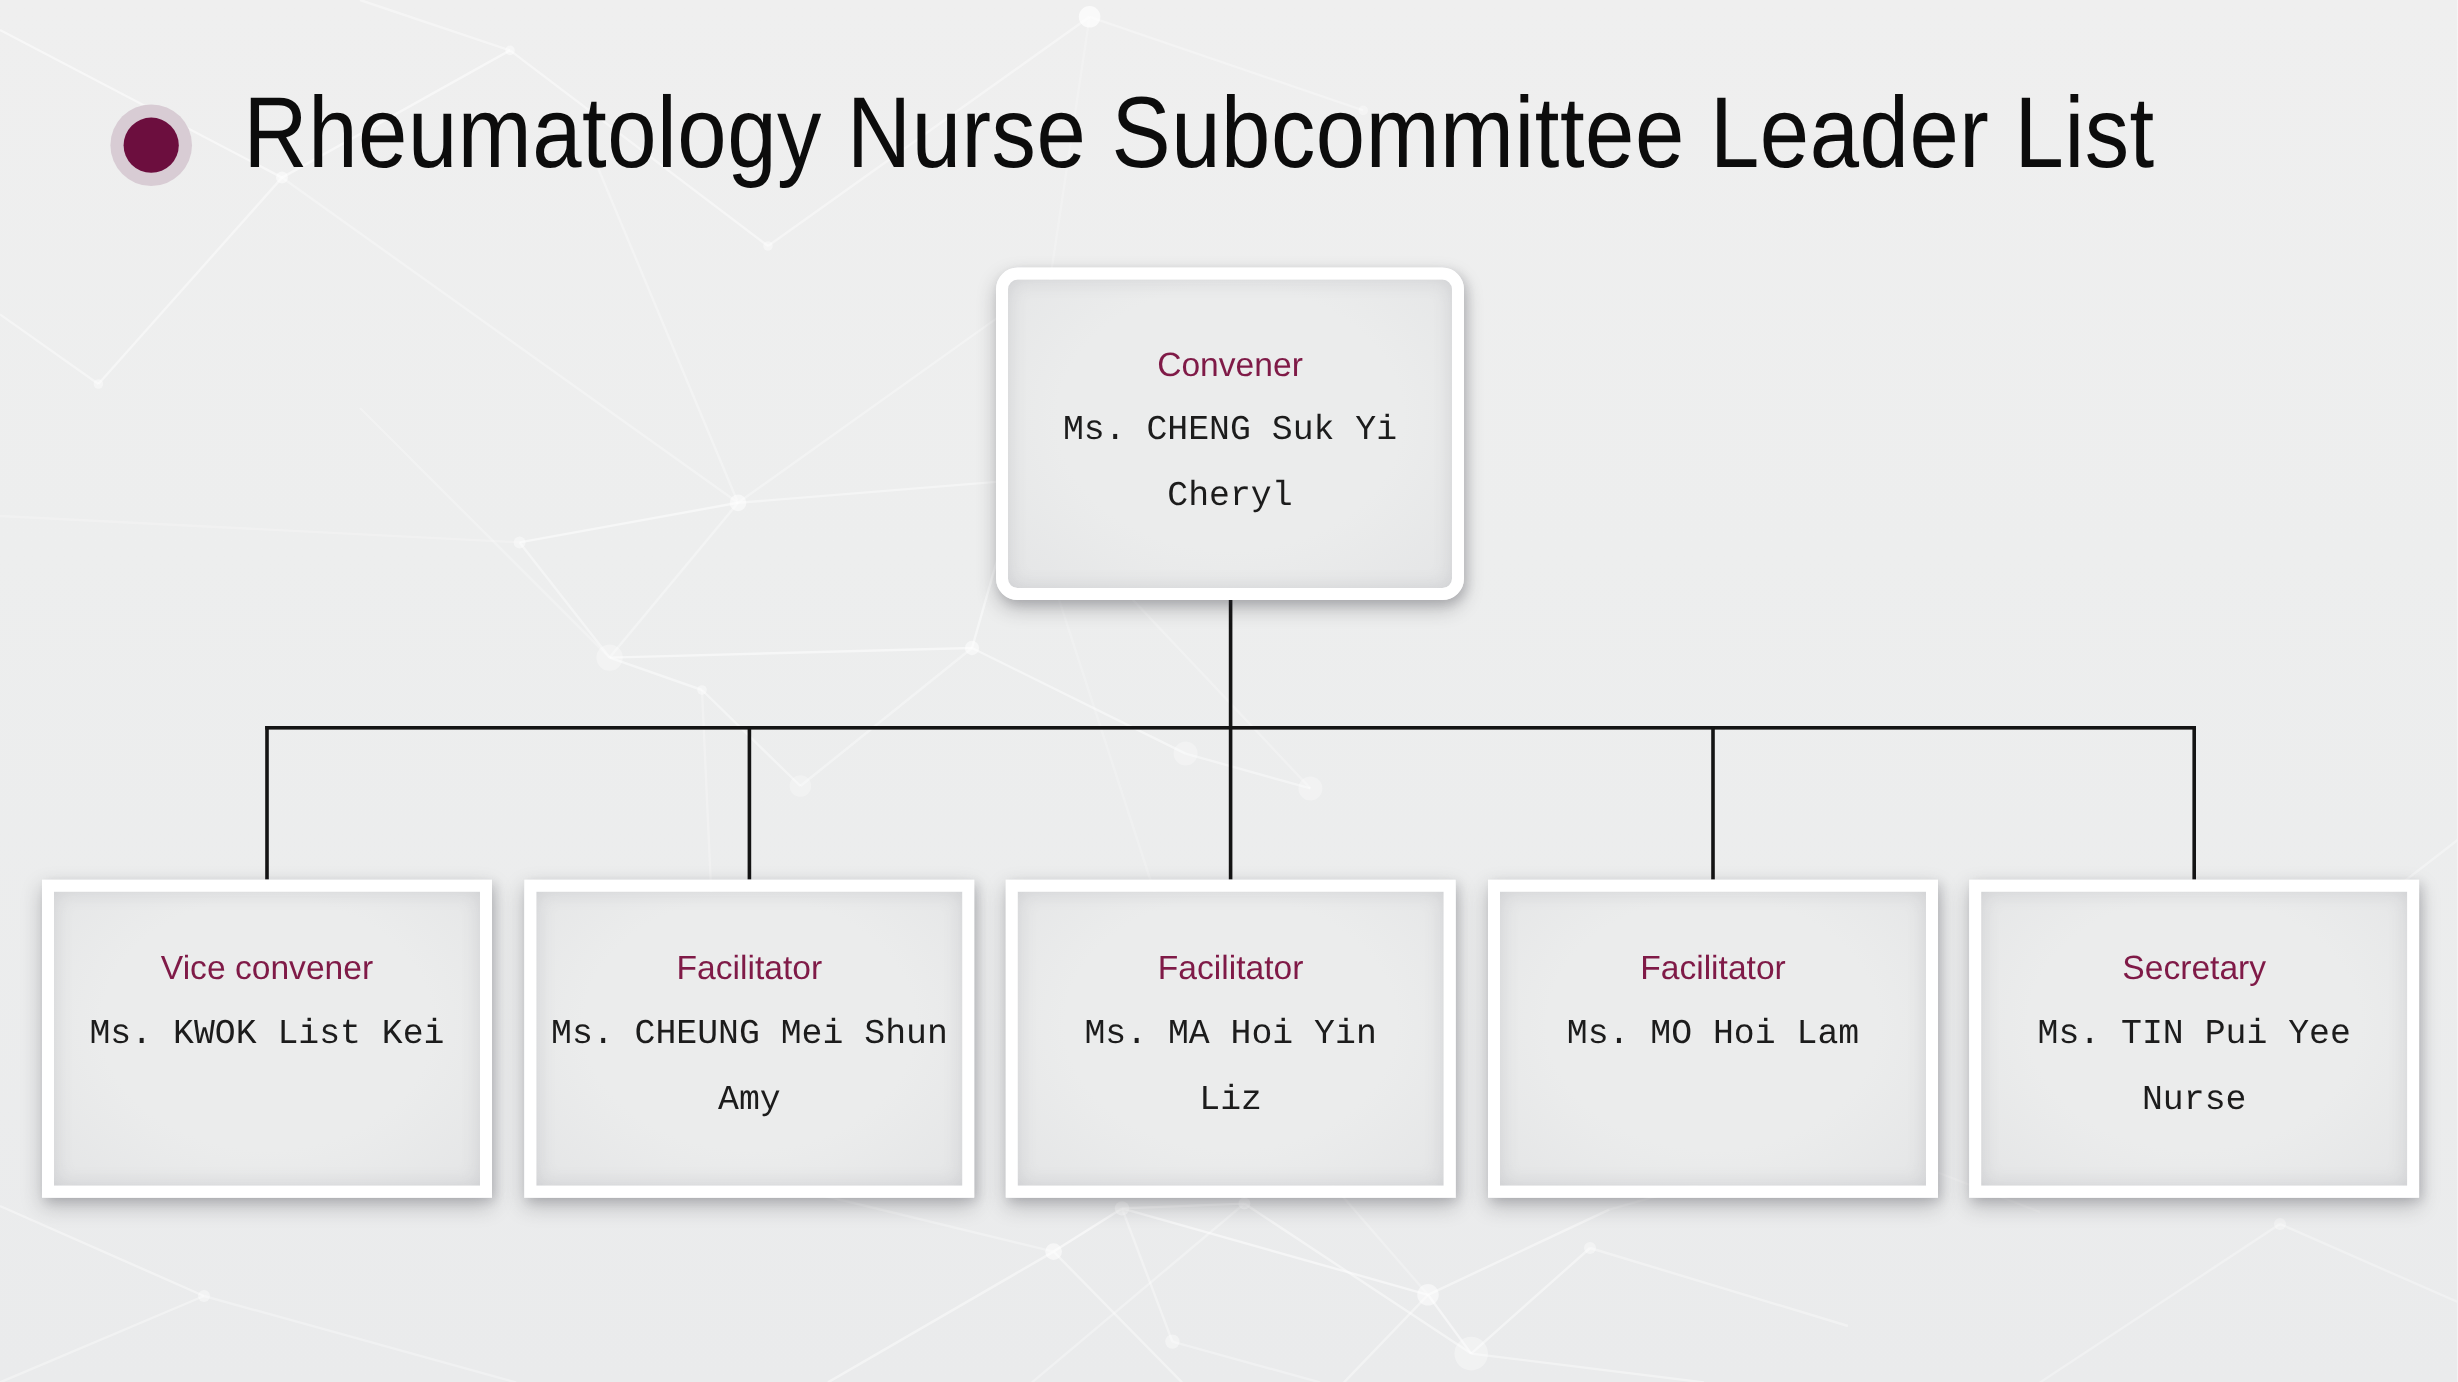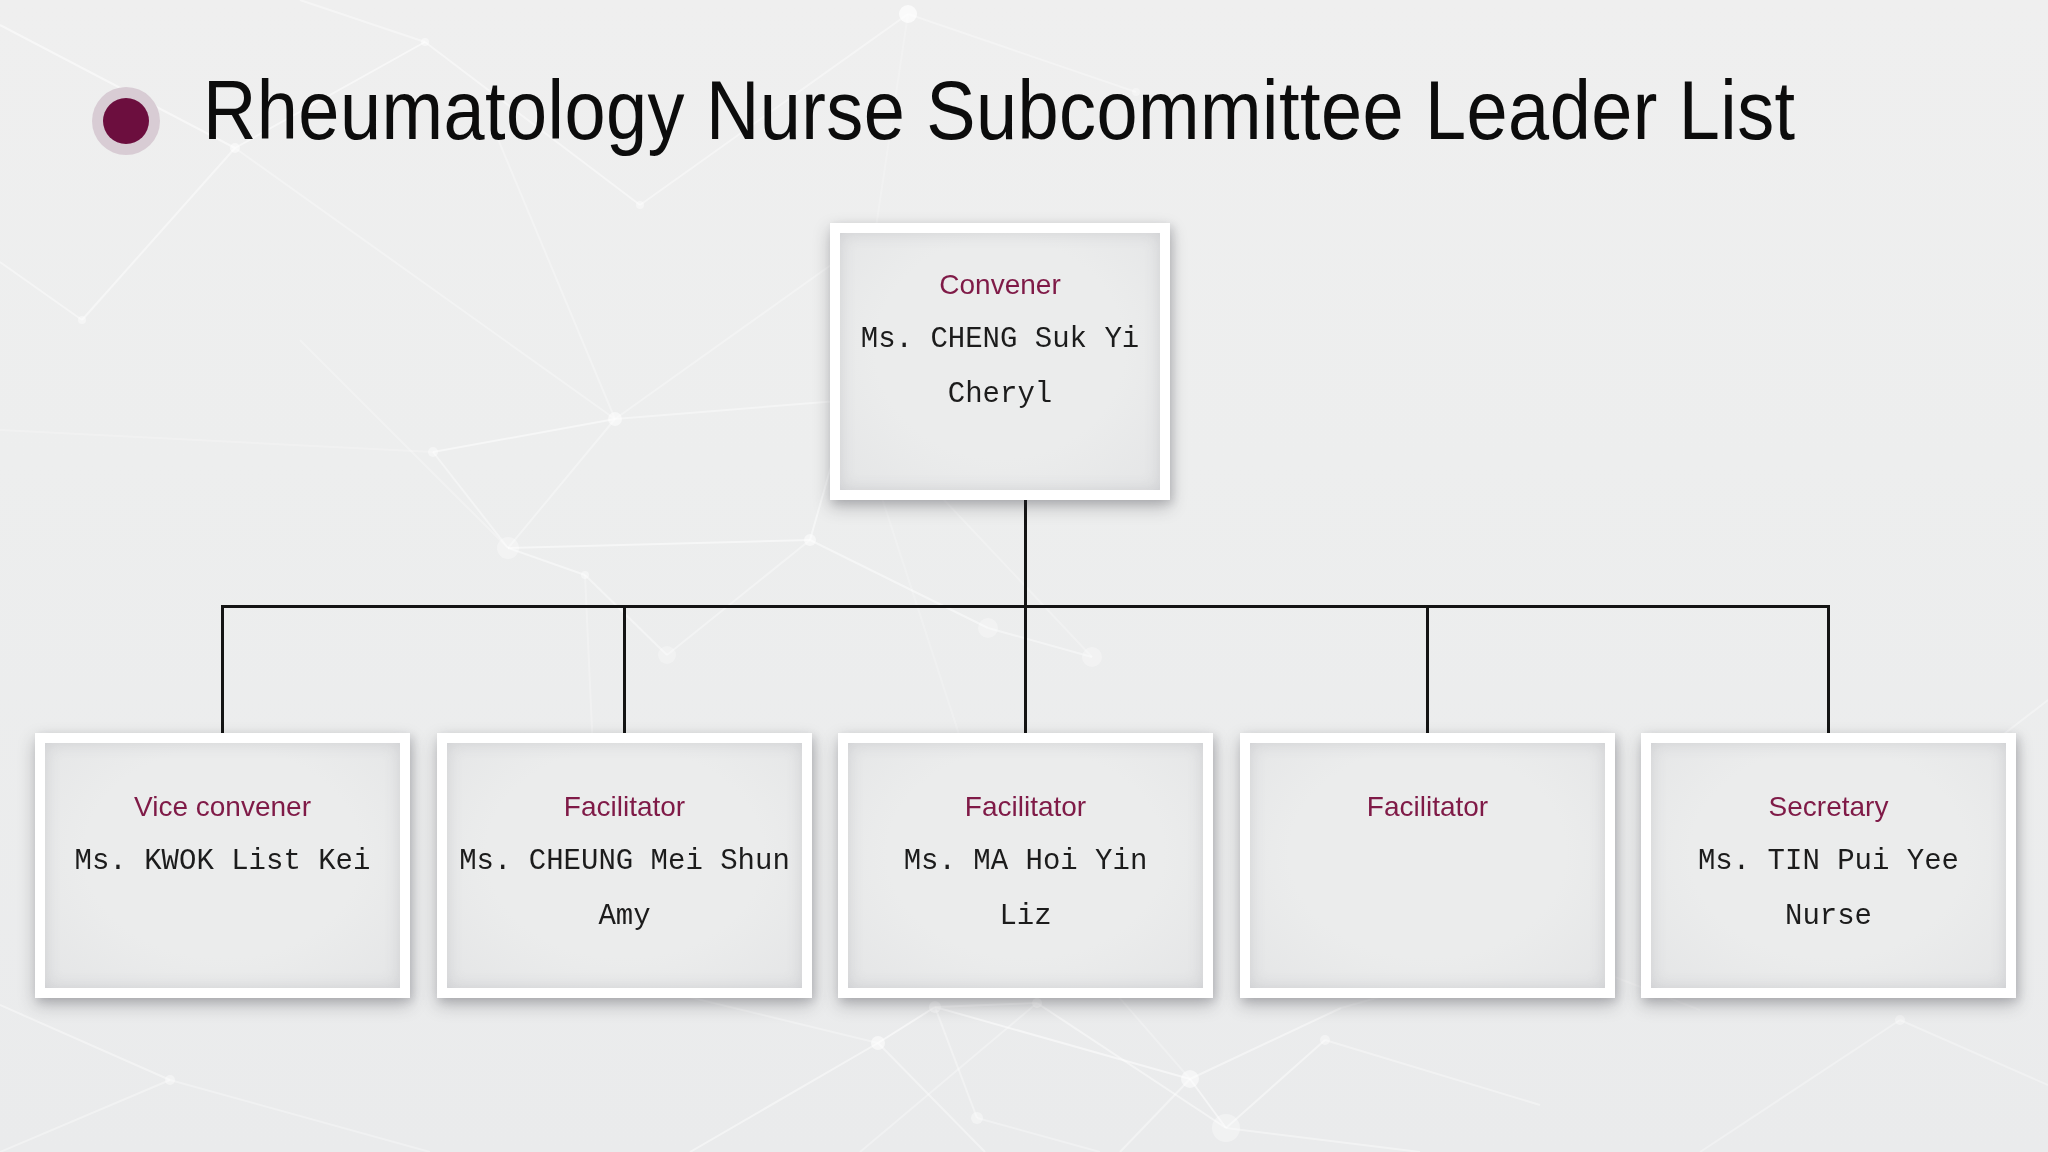--- a/index.html
+++ b/index.html
@@ -41,21 +41,21 @@
   .card{
     position:absolute;z-index:2;
     border:10px solid var(--card-frame);
     background:radial-gradient(ellipse at 50% 45%, #ebecec 55%, #e4e5e6 100%);
     box-shadow:0 7px 16px rgba(45,45,55,.28), 3px 3px 8px rgba(45,45,55,.14),
                inset 0 0 16px rgba(80,80,95,.16);
     text-align:center;
   }
   .card .role{font-size:28px;line-height:55px;color:var(--accent);}
   .card .name,.card .given{font-size:29px;line-height:55px;color:var(--name-color);font-family:Liberation Mono, monospace;}
-  .root-card{left:830px;top:223px;width:340px;height:277px;padding-top:24px;}
+  .root-card{left:830px;top:223px;width:390px;height:277px;padding-top:43px;border-radius:18px;}
   .child-card{top:733px;width:375px;height:265px;padding-top:36px;}
 </style>
 </head>
 <body>
 
 <svg class="plexus" viewBox="0 0 2048 1152" aria-hidden="true">
   <g stroke="#ffffff" stroke-width="2" fill="none">
     <line x1="0" y1="25" x2="235" y2="148" stroke-opacity="0.5"></line>
     <line x1="235" y1="148" x2="425" y2="42" stroke-opacity="0.5"></line>
     <line x1="235" y1="148" x2="82" y2="320" stroke-opacity="0.45"></line>
@@ -162,20 +162,21 @@
     <div class="name">Ms. CHEUNG Mei Shun</div>
     <div class="given">Amy</div>
   </section>
     <section class="card child-card" style="left: 838px;">
     <div class="role">Facilitator</div>
     <div class="name">Ms. MA Hoi Yin</div>
     <div class="given">Liz</div>
   </section>
     <section class="card child-card" style="left: 1240px;">
     <div class="role">Facilitator</div>
+    <div class="name">Ms. MO Hoi Lam</div>
     <div class="given"></div>
   </section>
     <section class="card child-card" style="left: 1641px;">
     <div class="role">Secretary</div>
     <div class="name">Ms. TIN Pui Yee</div>
     <div class="given">Nurse</div>
   </section>
     <div class="connector" style="left: 1023.5px; top: 500px; width: 3px; height: 105px;"></div>
     <div class="connector" style="left: 221px; top: 605px; width: 1609px; height: 3px;"></div>
     <div class="connector" style="left: 221px; top: 605px; width: 3px; height: 128px;"></div>

